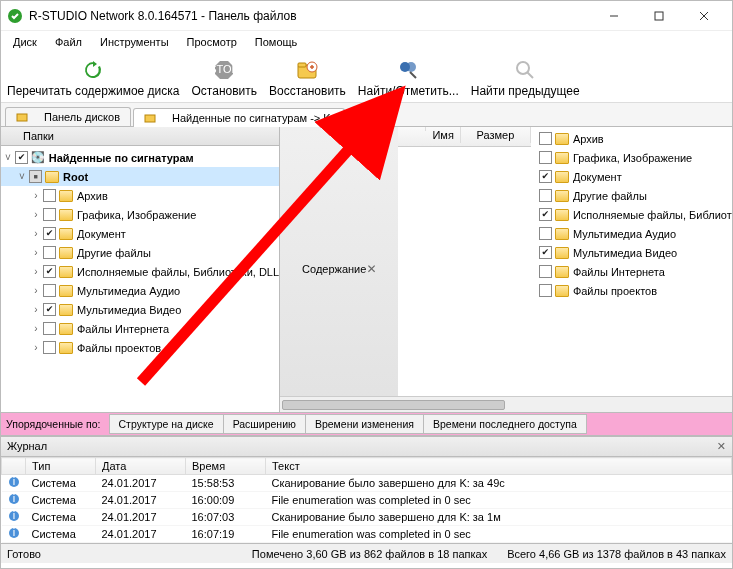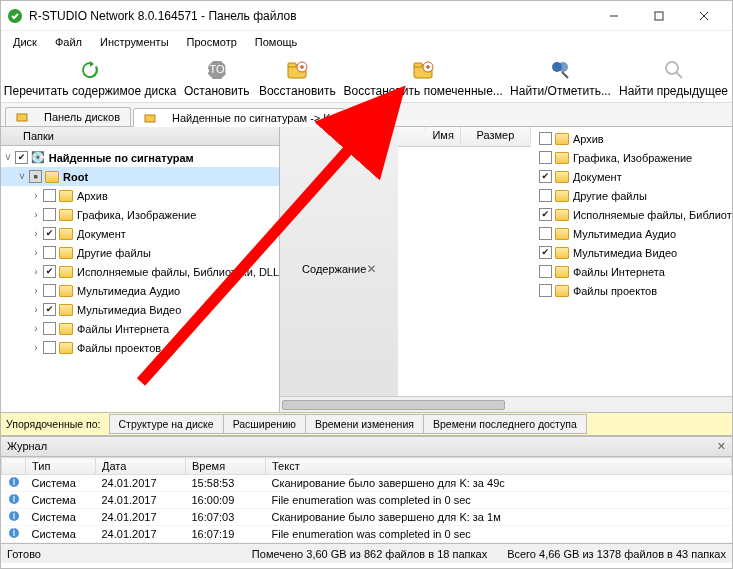--- a/index.html
+++ b/index.html
@@ -26,21 +26,21 @@
 .colhdr { display: flex; background: linear-gradient(#fafafa,#eee); border-bottom: 1px solid #ccc; height: 20px; align-items: flex-start; }
 .colhdr .col { padding: 2px 6px; border-right: 1px solid #ddd; }
 .tree { flex: 1; overflow: auto; padding: 2px 0; }
 .trow { display: flex; align-items: center; height: 19px; white-space: nowrap; }
 .tw { width: 14px; text-align: center; color: #666; font-size: 10px; display:inline-block;}
 .cb { width: 13px; height: 13px; border: 1px solid #888; margin-right: 3px; display: inline-flex; align-items:center; justify-content:center; font-size:9px; background:#fff;}
 .cb.chk::after { content: "✔"; color: #222; font-size: 9px; line-height: 1;}
 .cb.mix { background: #ddd; }
 .cb.mix::after { content:"■"; color:#555; font-size:7px;}
 .fld { width: 14px; height: 12px; background: linear-gradient(#ffe9a8,#f5c94e); border: 1px solid #d4a017; border-radius: 1px; margin-right: 4px; display:inline-block;}
-.sortbar { height: 24px; display: flex; align-items: center; border-top: 1px solid #bbb; border-bottom: 1px solid #bbb; background:#fef9c3;}
+.sortbar { height: 24px; display: flex; align-items: center; border-top: 1px solid #bbb; border-bottom: 1px solid #bbb; background:#f9a8d4;}
 .sortbtn { padding: 3px 9px; border: 1px solid #bbb; background:#f2f2f2; margin-left:-1px; font-size:10.5px;}
 .sortbtn:first-child { border:none; background:transparent; padding-left:6px;}
 .logpane { border-top: 1px solid #bbb; }
 .loghdr { background: linear-gradient(#f0f0f0,#e2e2e2); padding: 3px 6px; border-bottom: 1px solid #bbb; display:flex;}
 .logtable { width: 100%; border-collapse: collapse; }
 .logtable th { background: linear-gradient(#fafafa,#eee); border: 1px solid #ddd; padding: 2px 6px; font-weight: normal; text-align:left; font-size:11px;}
 .logtable td { padding: 1px 6px; border-bottom: 1px solid #f5f5f5; font-size:11px;}
 .logtable td.icn { width:18px; text-align:center;}
 .statusbar { height: 20px; background: #f0f0f0; border-top: 1px solid #bbb; display: flex; align-items: center; padding: 0 6px; font-size:11px; }
 .statusbar .sp { flex:1; }
@@ -109,31 +109,20 @@
     <div class="tbtn">
       <span class="ic">
         <svg width="24" height="24">
           <rect x="3" y="7" width="18" height="13" rx="2" fill="#f5c94e" stroke="#b8860b"></rect>
           <rect x="3" y="5" width="8" height="4" rx="1" fill="#f5c94e" stroke="#b8860b"></rect>
           <circle cx="17" cy="9" r="5" fill="#fff" stroke="#d06030"></circle>
           <path d="M15 9h4M17 7v4" stroke="#d06030" stroke-width="1.5"></path>
         </svg>
       </span>
       <span class="lbl">Восстановить</span>
-    </div>
-    <div class="tbtn">
-      <span class="ic">
-        <svg width="24" height="24">
-          <rect x="3" y="7" width="18" height="13" rx="2" fill="#f5c94e" stroke="#b8860b"></rect>
-          <rect x="3" y="5" width="8" height="4" rx="1" fill="#f5c94e" stroke="#b8860b"></rect>
-          <circle cx="17" cy="9" r="5" fill="#fff" stroke="#d06030"></circle>
-          <path d="M15 9h4M17 7v4" stroke="#d06030" stroke-width="1.5"></path>
-        </svg>
-      </span>
-      <span class="lbl">Восстановить помеченные...</span>
     </div>
     <div class="tbtn">
       <span class="ic">
         <svg width="24" height="24">
           <circle cx="9" cy="9" r="5" fill="#3a6fb0"></circle>
           <circle cx="15" cy="9" r="5" fill="#3a6fb0" opacity="0.7"></circle>
           <line x1="14" y1="14" x2="20" y2="20" stroke="#555" stroke-width="2"></line>
         </svg>
       </span>
       <span class="lbl">Найти/Отметить...</span>

